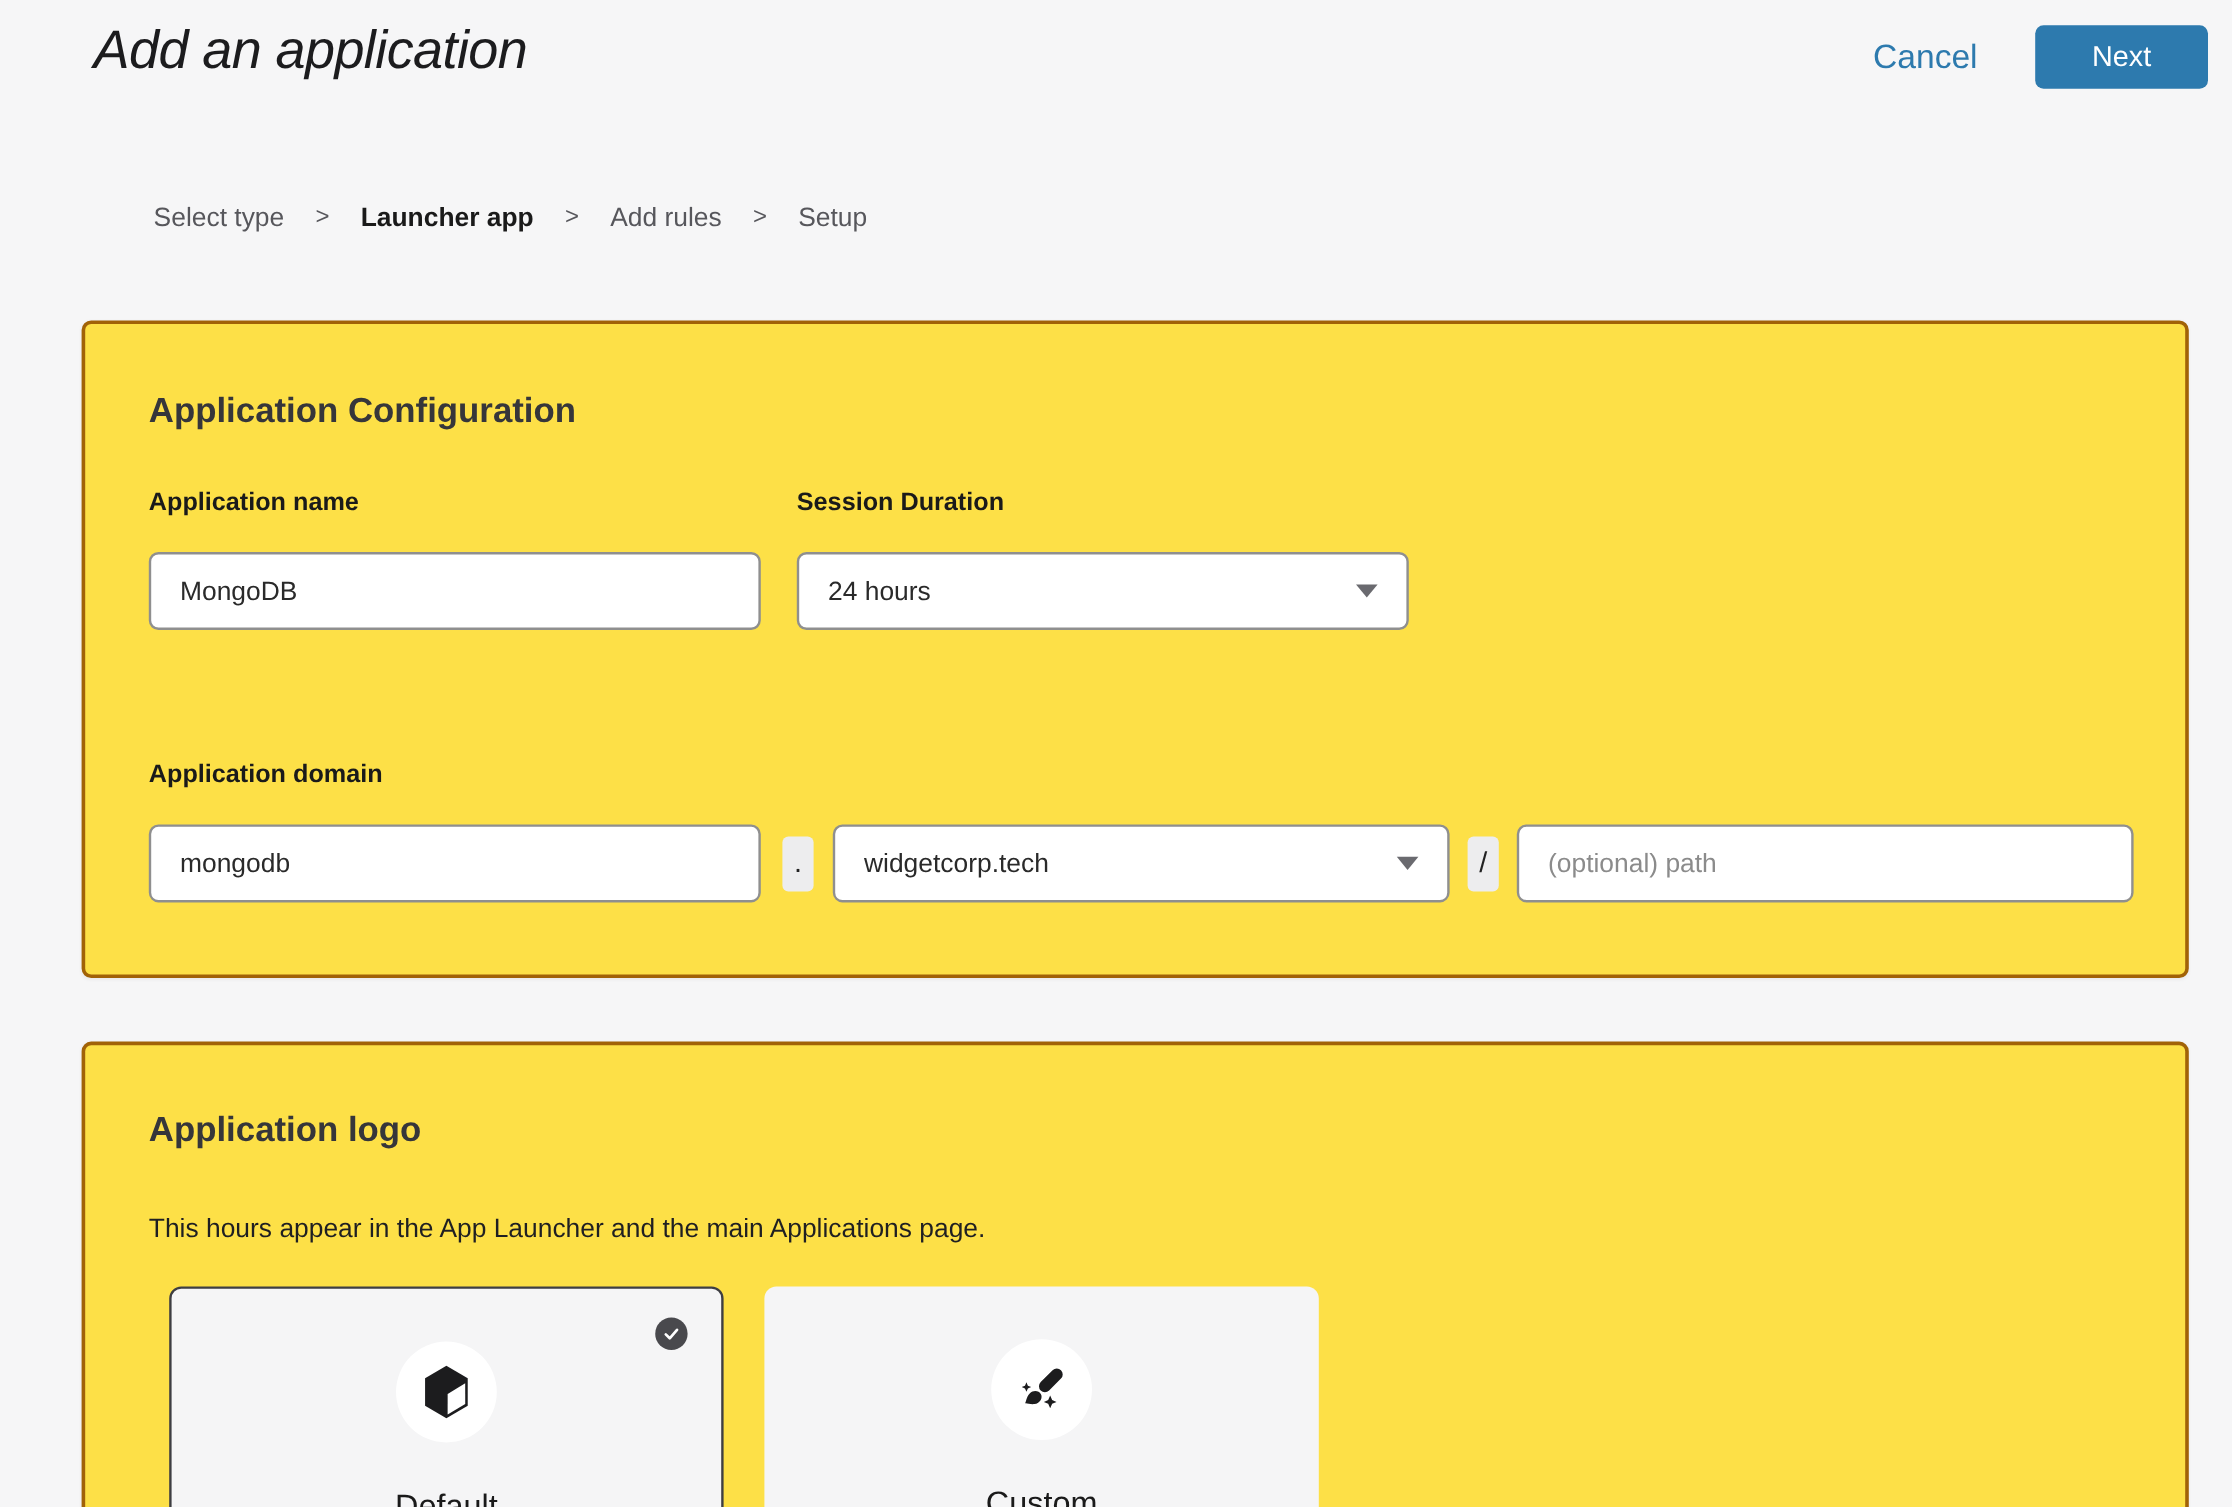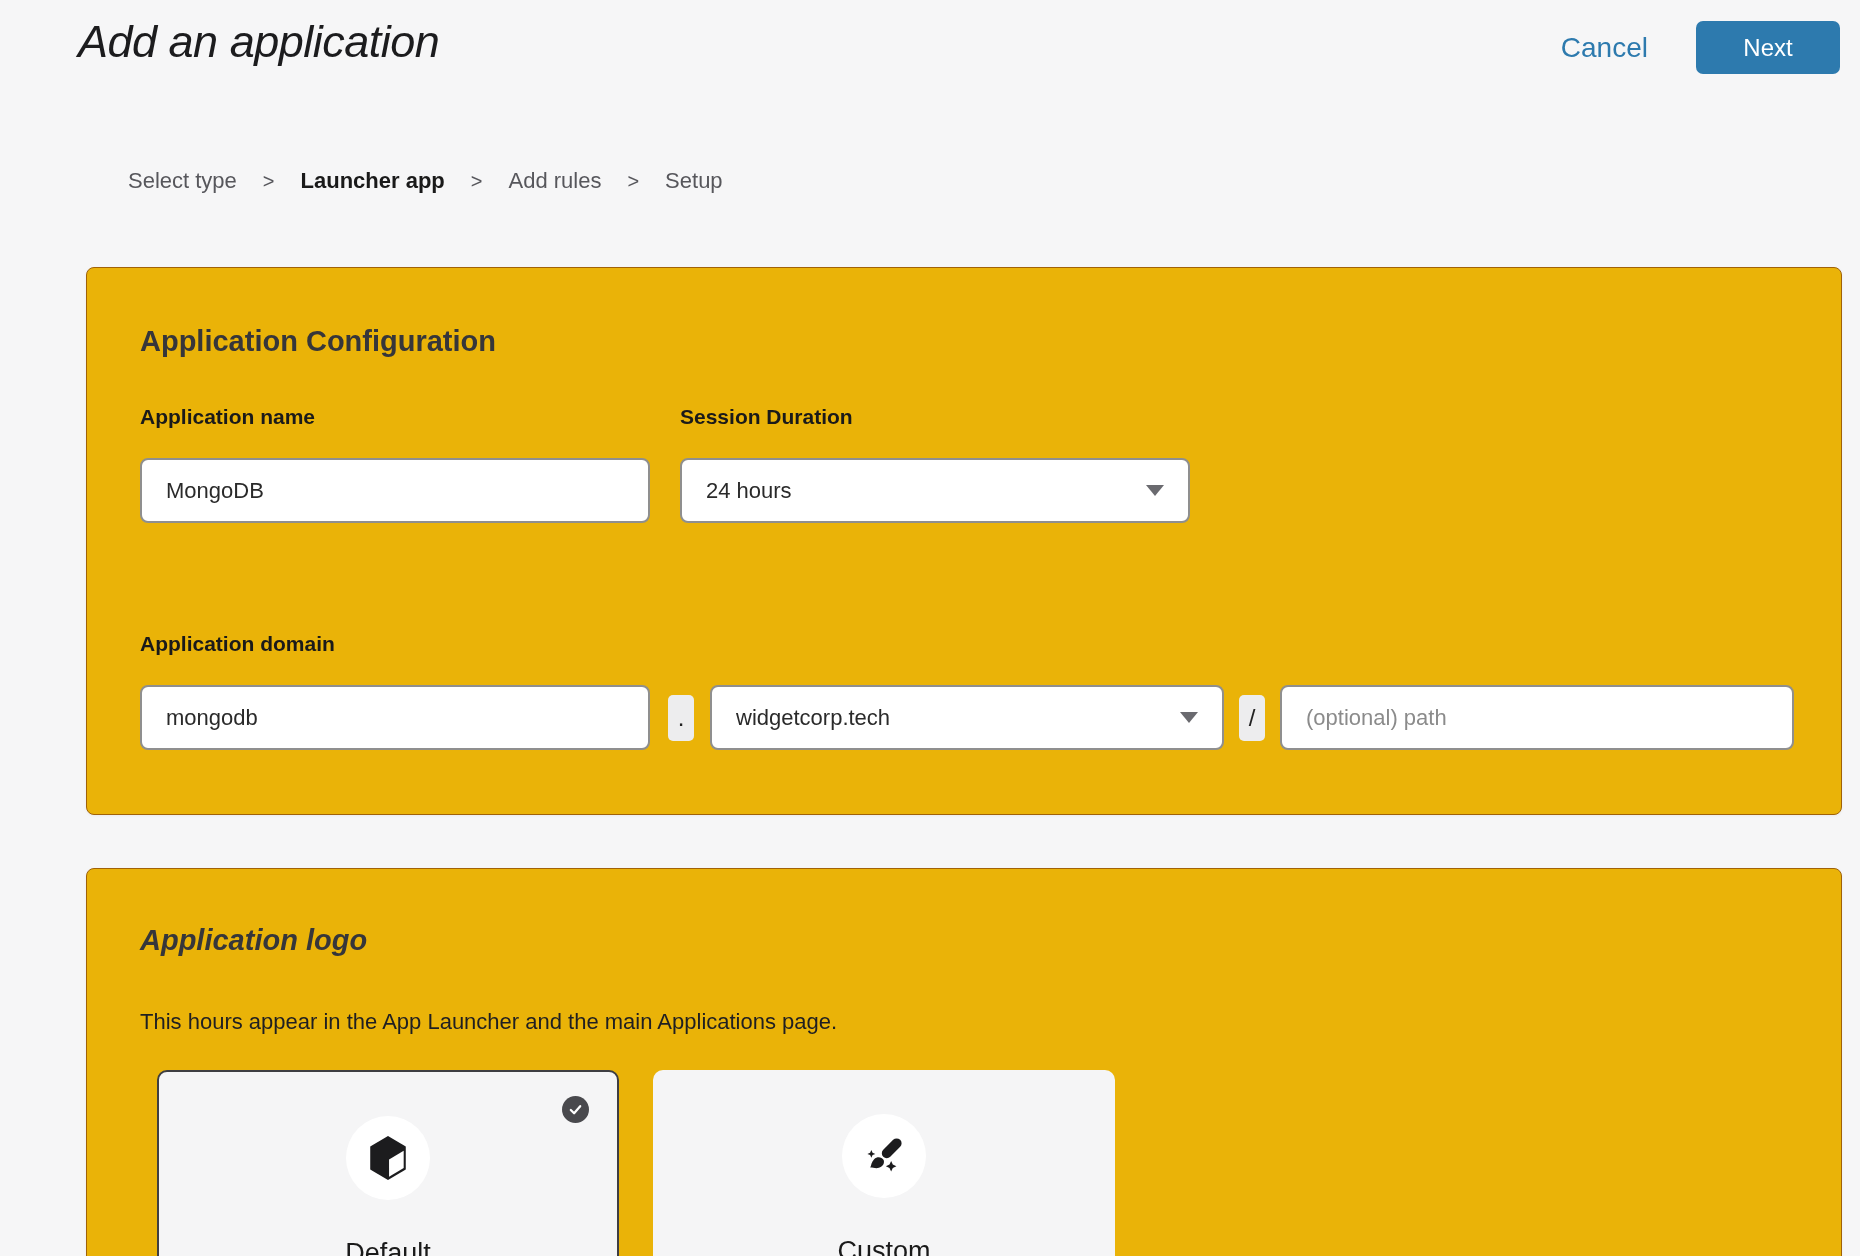--- a/index.html
+++ b/index.html
@@ -34,22 +34,22 @@
   .breadcrumb {
     position: absolute; left: 92px; top: 168px;
     display: flex; align-items: center; gap: 26px; font-size: 22px; color: #57575c; margin-left: 36px;
   }
   .crumb { color: #57575c; }
   .crumb.active { color: #1a1a1a; font-weight: 700; }
   .crumb-sep { color: #57575c; font-size: 20px; }
 
   
   .card {
-    position: absolute; left: 86px; width: 1756px;
-    background: #eab308; border: 1px solid #a16207; border-radius: 8px;
+    position: absolute; left: 68px; width: 1756px;
+    background: #fde047; border: 3px solid #a16207; border-radius: 8px;
     box-shadow: 0 1px 3px rgba(0,0,0,0.05);
   }
   .card-config { top: 267px; height: 548px; }
   .card-logo   { top: 868px; height: 560px; }
   .card-heading {
     position: absolute; left: 53px;
     font-size: 29px; font-weight: 700; color: #36363a;
   }
 
   .field-label {
@@ -144,21 +144,21 @@
     <span class="sep-chip" style="left:581px; top:427px;">.</span>
     <div class="select-box" style="left:623px; top:417px; width:514px;">
       <span>widgetcorp.tech</span>
       <span class="caret-down"></span>
     </div>
     <span class="sep-chip" style="left:1152px; top:427px;">/</span>
     <input class="text-input" style="left: 1193px; top: 417px; width: 514px;" type="text" placeholder="(optional) path">
   </section>
 
   <section class="card card-logo">
-    <h2 class="card-heading" style="top:55px;font-style:italic;">Application logo</h2>
+    <h2 class="card-heading" style="top:55px;">Application logo</h2>
     <p class="logo-description">This hours appear in the App Launcher and the main Applications page.</p>
 
     <div class="logo-tile tile-default selected">
       <div class="tile-check">
         <svg width="15" height="15" viewBox="0 0 16 16">
             <polyline points="3,8.5 6.5,12 13,4.5" fill="none" stroke="#ffffff" stroke-width="2.4" stroke-linecap="round" stroke-linejoin="round"></polyline>
           </svg>
       </div>
       <div class="tile-icon-circle">
         <svg width="42" height="46" viewBox="0 0 40 44">

